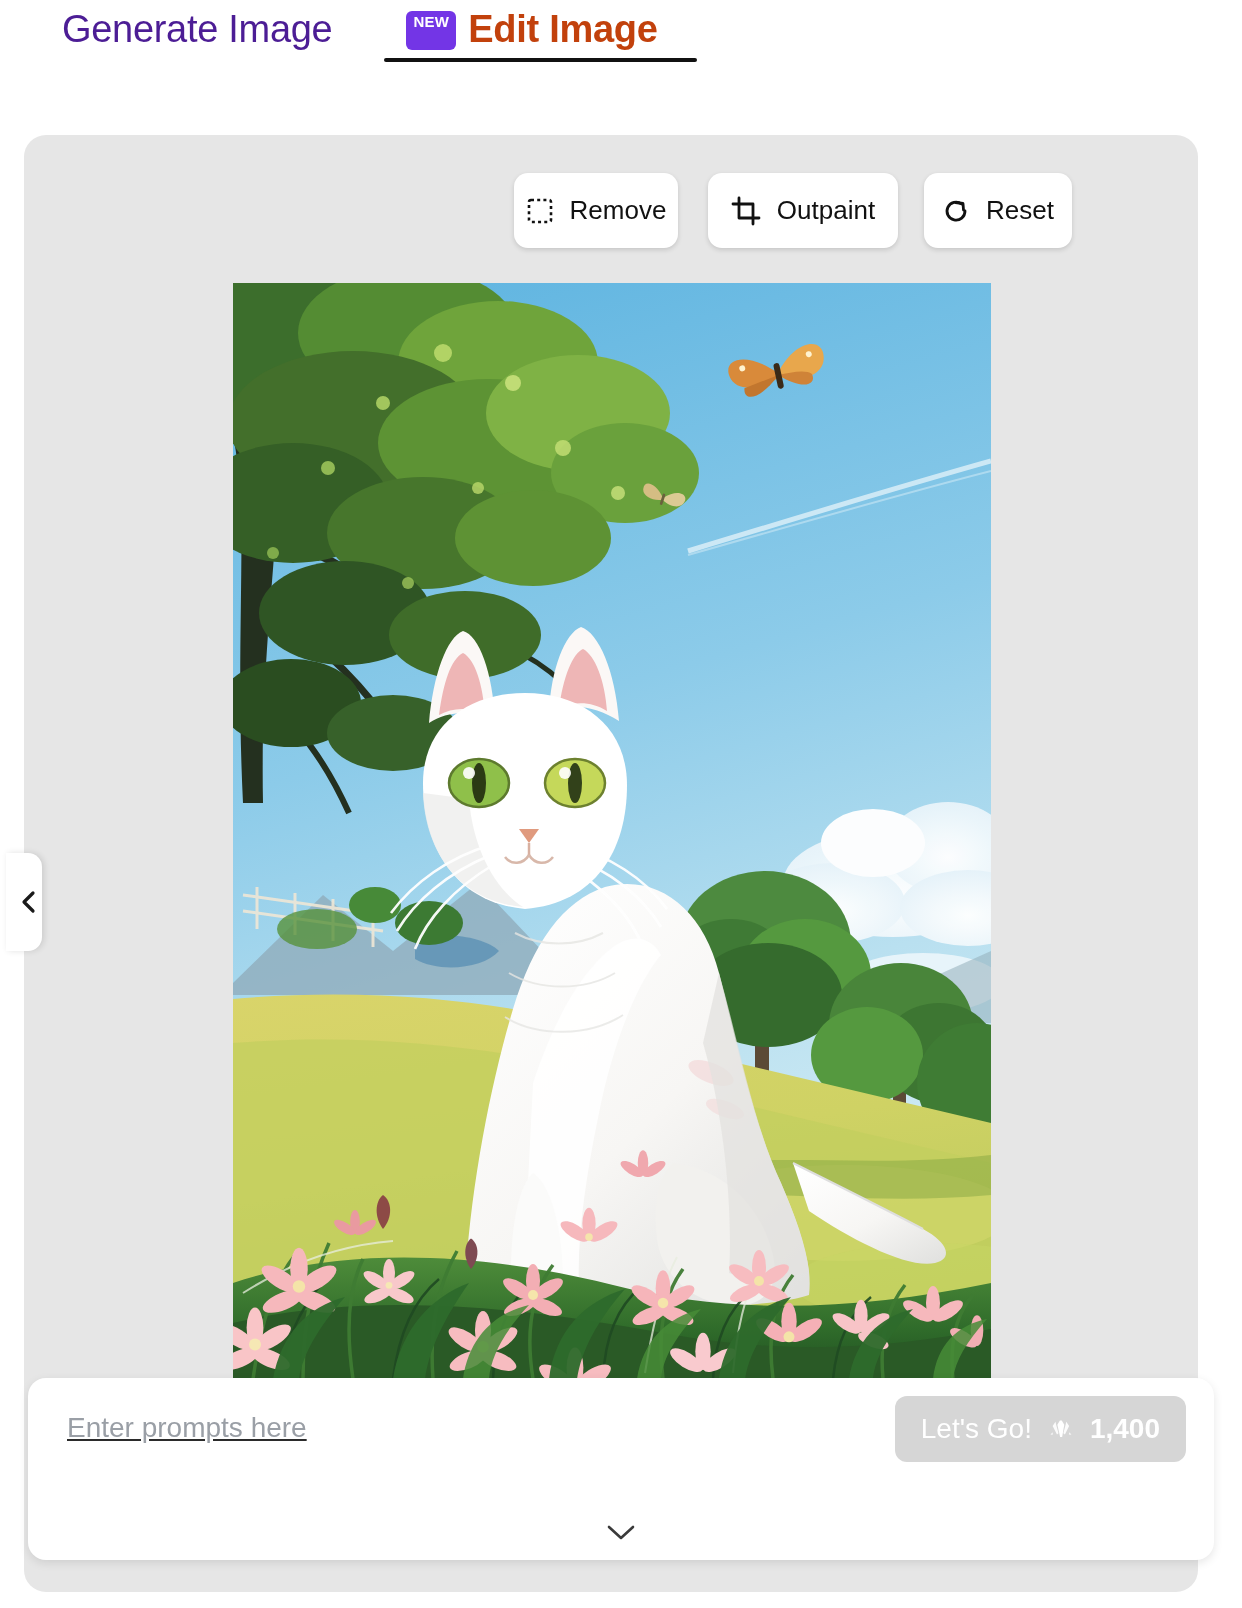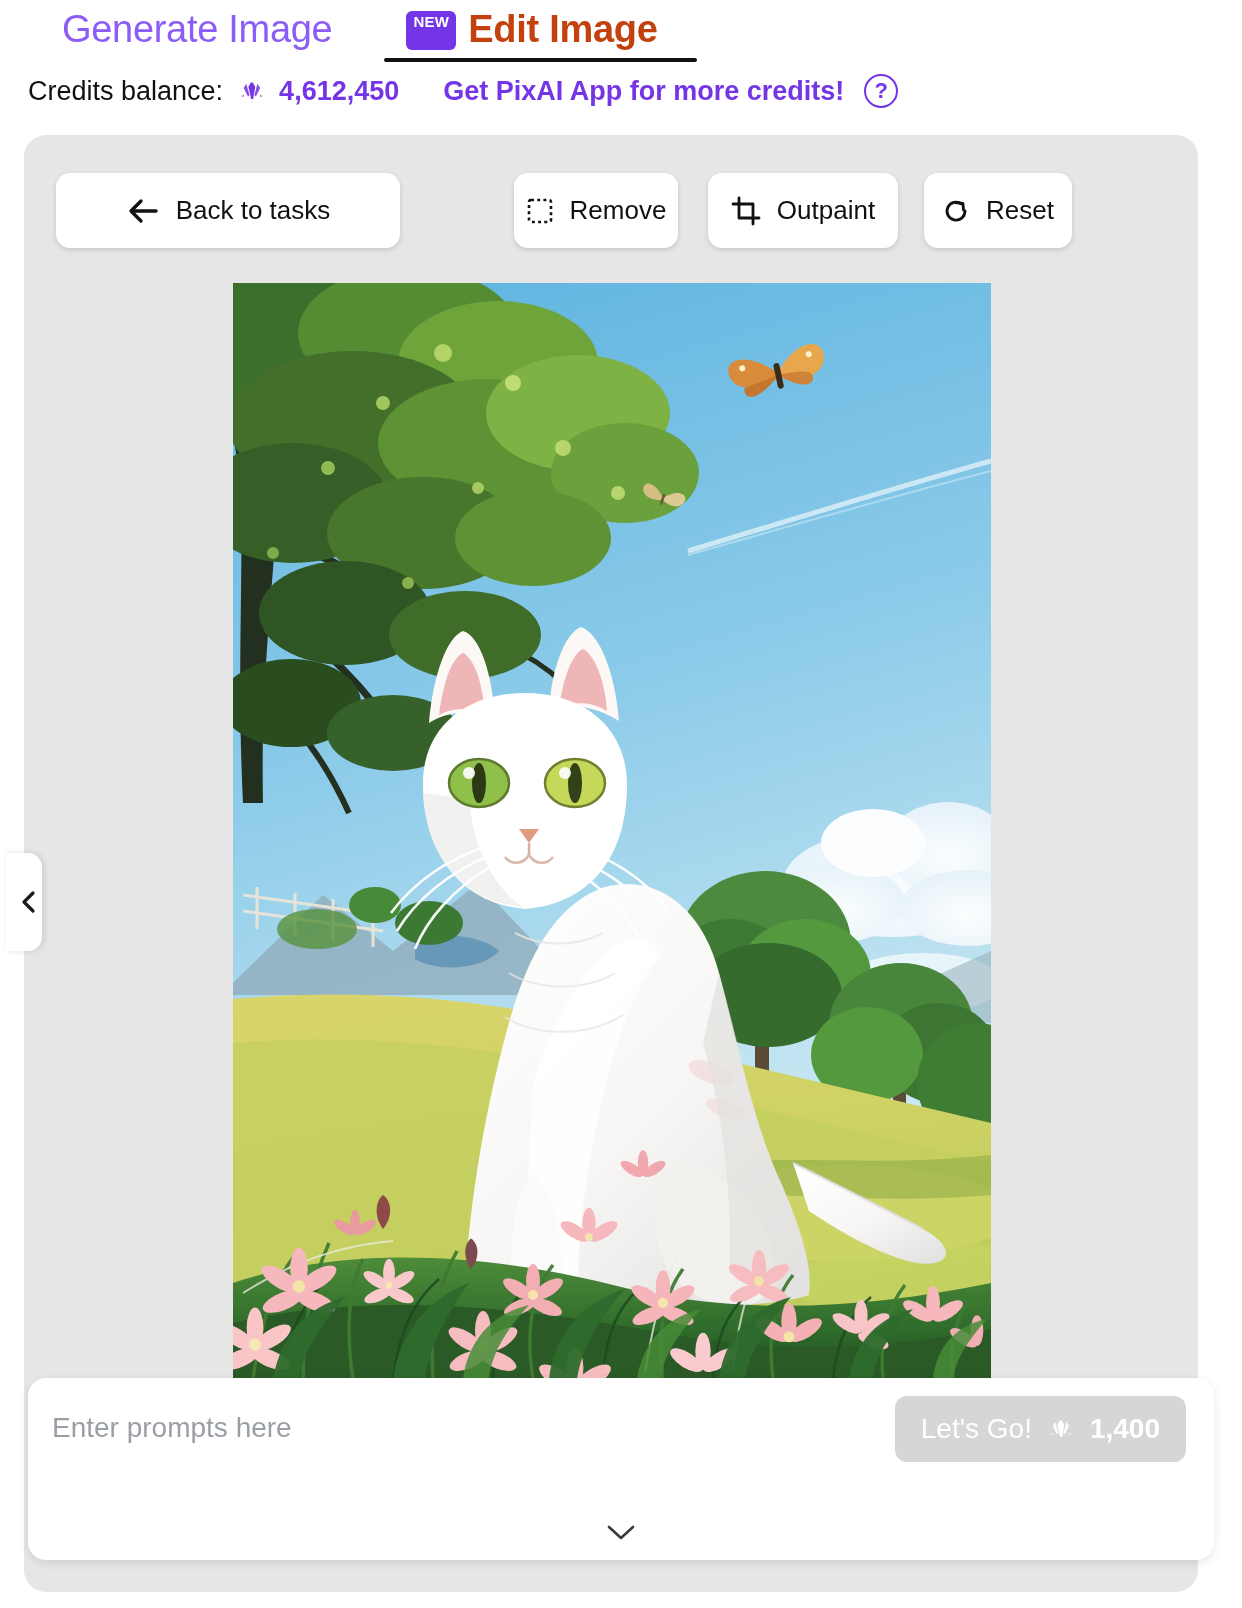--- a/index.html
+++ b/index.html
@@ -25,21 +25,21 @@
     user-select: none;
   }
   .tab-generate { margin-left: 56px; }
   .tab-edit { margin-left: 62px; }
   .tab-label {
     font-size: 38px;
     line-height: 58px;
     letter-spacing: -0.3px;
     white-space: nowrap;
   }
-  .tab-generate .tab-label { color: #8b5cf6; font-weight: 400; text-align: right; }
+  .tab-generate .tab-label { color: #4c1d95; font-weight: 400; text-align: right; }
   .tab-edit .tab-label { color: #c2410c; font-weight: 700; }
   .tab-underline {
     position: absolute;
     left: -16px; right: -34px; bottom: -4px;
     height: 4px; background: #111; border-radius: 2px;
   }
   .new-badge {
     background: #7335e6;
     color: #fff;
     font-size: 15px;
@@ -130,25 +130,26 @@
   
   .promptbar {
     position: absolute;
     left: 28px; top: 1378px; width: 1186px; height: 182px;
     background: #ffffff;
     border-radius: 18px;
     box-shadow: 0 3px 10px rgba(0,0,0,0.10);
     z-index: 6;
   }
   .prompt-input {
-    position: absolute; left: 24px; top: 22px;
+    position: absolute; left: 39px; top: 22px;
     width: 760px; height: 56px;
     border: none; outline: none; background: transparent;
     font-size: 28px; color: #2b2b2b;
     font-family: "Liberation Sans", sans-serif;
+    text-decoration: underline;
   }
   .prompt-input::placeholder { color: #9a9fa6; }
   .go-btn {
     position: absolute; right: 28px; top: 18px;
     height: 66px; padding: 0 26px;
     background: #d6d6d6; color: #ffffff;
     border: none; border-radius: 12px;
     font-size: 28px; font-weight: 400;
     display: flex; align-items: center; gap: 14px;
     cursor: not-allowed;
@@ -171,39 +172,20 @@
     <div class="tab tab-generate">
       <span class="tab-label">Generate Image</span>
     </div>
     <div class="tab tab-edit">
       <span class="new-badge">NEW</span>
       <span class="tab-label">Edit Image</span>
       <span class="tab-underline"></span>
     </div>
   </div>
 
-  <div class="credits-row">
-    <span class="credits-label">Credits balance:</span>
-
-    <span class="icon gem" style="margin-left:14px;">
-      <svg width="30" height="30" viewBox="0 0 24 24">
-        <g fill="#7335e6">
-          <path d="M11.1 5.2 L9.1 8.6 L11.3 18.4 L12.9 18.4 L14.6 8.6 L12.6 5.2 Z"></path>
-          <path d="M7.6 6.1 L5.3 9.6 L8.8 16.4 L10.0 15.4 L8.2 9.0 Z" opacity="0.88"></path>
-          <path d="M16.2 6.1 L15.6 9.0 L13.9 15.4 L15.1 16.4 L18.5 9.6 Z" opacity="0.88"></path>
-          <path d="M5.1 14.5 L3.6 16.6 L5.6 16.4 Z" opacity="0.8"></path>
-          <path d="M18.8 14.5 L20.3 16.6 L18.3 16.4 Z" opacity="0.8"></path>
-        </g>
-      </svg>
-    </span>
-
-    <span class="credits-amount" style="margin-left:12px;">4,612,450</span>
-    <span class="credits-cta" style="margin-left:44px;">Get PixAI App for more credits!</span>
-    <span class="help-icon" style="margin-left:20px;">?</span>
-  </div>
 
   <div class="panel">
 
     <div class="side-handle">
       <span class="icon">
         <svg width="20" height="30" viewBox="0 0 20 30">
           <polyline points="14,6 5,15 14,24" fill="none" stroke="#1a1a1a" stroke-width="3.2" stroke-linecap="round" stroke-linejoin="round"></polyline>
         </svg>
       </span>
     </div>
@@ -608,29 +590,20 @@
           <path d="M616 1096 C 622 1058 646 1034 680 1026 C 656 1052 642 1074 640 1096 Z"></path>
         </g>
         <g fill="#478c37" opacity="0.85">
           <path d="M230 1096 C 236 1054 262 1030 296 1022 C 272 1048 258 1072 256 1096 Z"></path>
           <path d="M404 1096 C 410 1058 434 1034 468 1026 C 444 1052 430 1074 428 1096 Z"></path>
           <path d="M700 1096 C 704 1062 724 1042 754 1036 C 734 1058 722 1078 720 1096 Z"></path>
         </g>
       </svg>
     </div>
 
-    <button class="btn btn-back">
-      <span class="icon">
-        <svg width="34" height="30" viewBox="0 0 34 30">
-          <line x1="30" y1="15" x2="6" y2="15" stroke="#111" stroke-width="3.4" stroke-linecap="round"></line>
-          <polyline points="15,5 5,15 15,25" fill="none" stroke="#111" stroke-width="3.4" stroke-linecap="round" stroke-linejoin="round"></polyline>
-        </svg>
-      </span>
-      <span class="btn-text">Back to tasks</span>
-    </button>
 
     <button class="btn btn-inpaint">
       <span class="icon">
         <svg width="28" height="28" viewBox="0 0 28 28">
           <rect x="3" y="3" width="22" height="22" rx="2" fill="none" stroke="#111" stroke-width="2.6" stroke-dasharray="3 3.2"></rect>
         </svg>
       </span>
       <span class="btn-text">Remove</span>
     </button>
 

